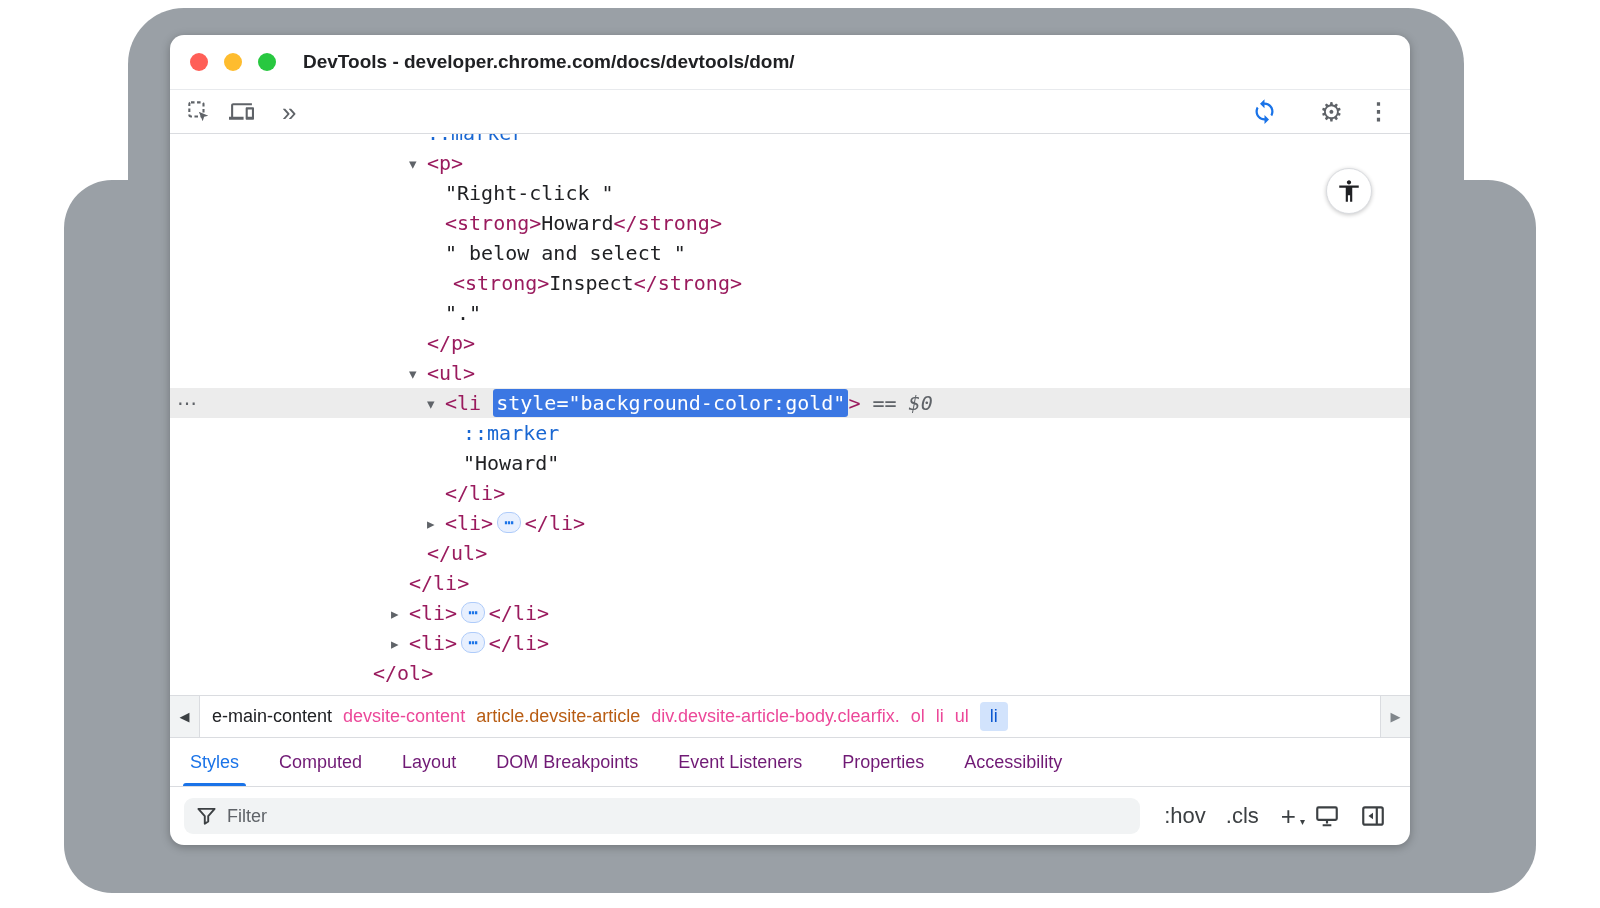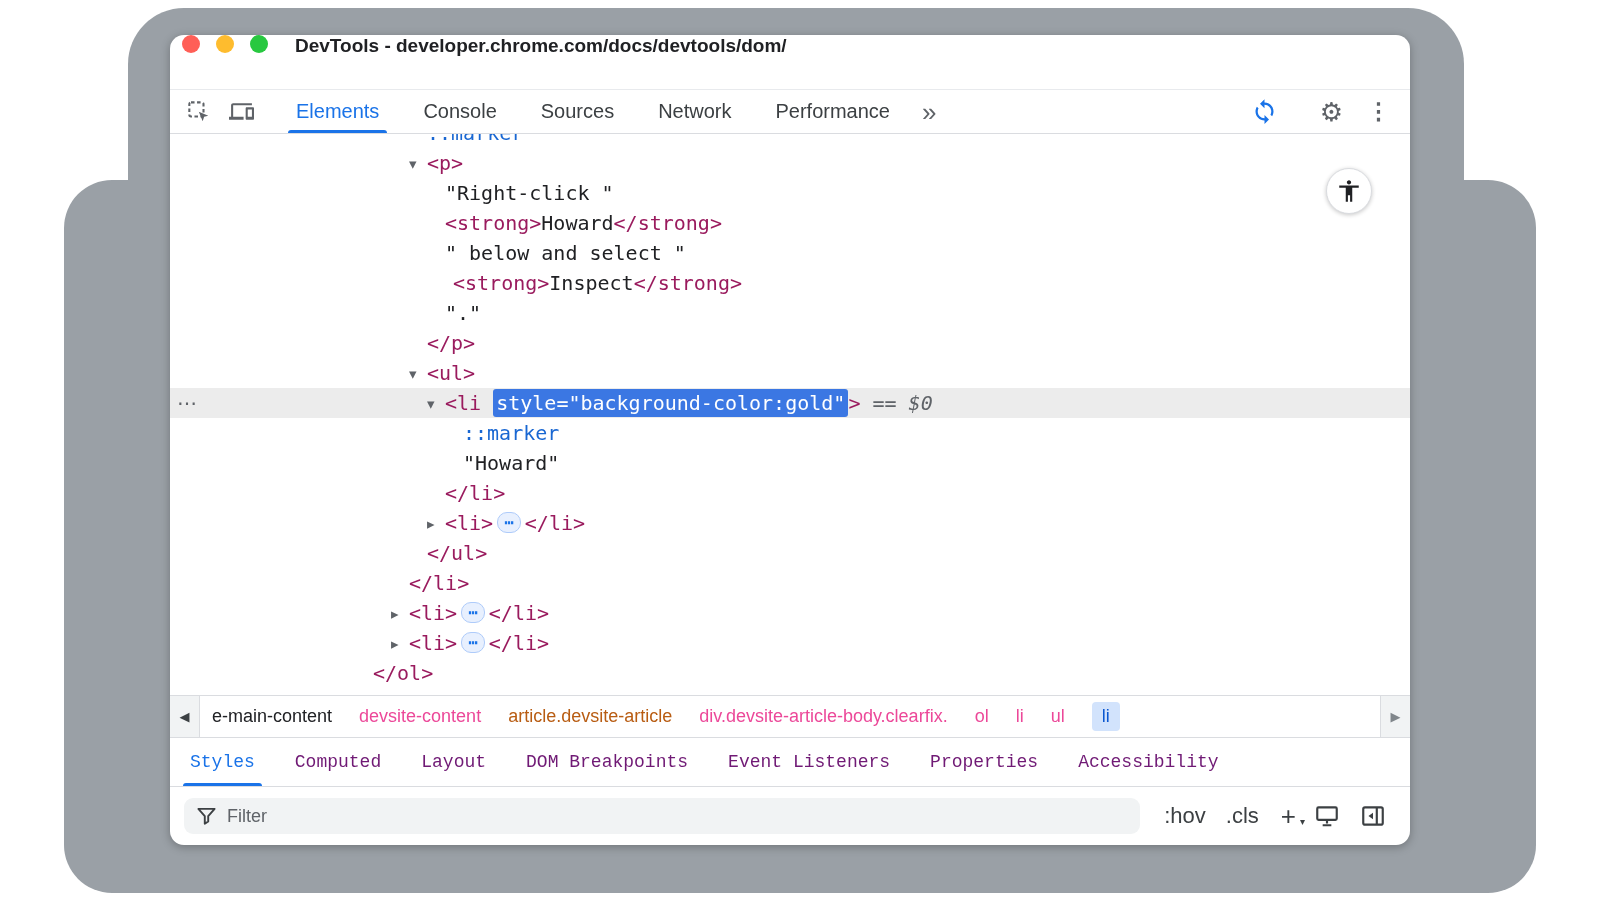--- a/index.html
+++ b/index.html
@@ -11,21 +11,21 @@
   
   .gray-top    { position: absolute; left: 128px; top: 8px;  width: 1336px; height: 852px; background: #9aa0a6; border-radius: 56px; }
   .gray-bottom { position: absolute; left: 64px;  top: 180px; width: 1472px; height: 713px; background: #9aa0a6; border-radius: 48px; }
 
   
   .window { position: absolute; left: 170px; top: 35px; width: 1240px; height: 810px;
             background: #fff; border-radius: 14px; overflow: hidden;
             box-shadow: 0 2px 10px rgba(0,0,0,.28); display: flex; flex-direction: column; }
 
   
-  .titlebar { flex: 0 0 55px; display: flex; padding-left: 12px; border-bottom: 1px solid #e8eaed; }
+  .titlebar { flex: 0 0 55px; display: flex; align-items: center; padding-left: 20px; border-bottom: 1px solid #e8eaed; }
   .light { width: 18px; height: 18px; border-radius: 50%; margin-right: 16px; cursor: pointer; }
   .light.red    { background: #ff5f57; }
   .light.yellow { background: #febc2e; }
   .light.green  { background: #28c840; }
   .title { margin-left: 11px; font-size: 19px; font-weight: bold; color: #202124; white-space: nowrap; }
 
   
   .toolbar { flex: 0 0 44px; display: flex; align-items: center; padding-left: 16px; border-bottom: 1px solid #dadce0; }
   .icon-btn { background: none; border: none; cursor: pointer; display: flex; align-items: center; justify-content: center; padding: 0; }
   .toolbar .icon-btn { margin-right: 18px; }
@@ -60,29 +60,29 @@
   
   .a11y-fab { position: absolute; left: 1156px; top: 34px; width: 46px; height: 46px; border-radius: 50%;
               background: #fff; border: 1px solid #dadce0; box-shadow: 0 1px 4px rgba(0,0,0,.22);
               display: flex; align-items: center; justify-content: center; cursor: pointer; }
 
   
   .crumbs { flex: 0 0 42px; display: flex; align-items: stretch; border-top: 1px solid #dadce0; background: #fff; }
   .crumb-nav { width: 30px; background: #f1f3f4; border: none; color: #3c4043; font-size: 13px; cursor: pointer; flex: 0 0 auto; }
   .crumb-nav.left  { border-right: 1px solid #dadce0; }
   .crumb-nav.right { border-left: 1px solid #dadce0; margin-left: auto; color: #80868b; }
-  .crumb-items { display: flex; align-items: center; gap: 27px; padding: 0 12px; font-size: 18px; overflow: hidden; white-space: nowrap; }
+  .crumb-items { display: flex; align-items: center; gap: 11px; padding: 0 12px; font-size: 18px; overflow: hidden; white-space: nowrap; }
   .crumb { cursor: pointer; }
   .crumb-plain    { color: #202124; }
   .crumb-node     { color: #ec4899; }
   .crumb-accent   { color: #b85c12; }
   .crumb-selected { background: #d2e3fc; color: #0b57d0; padding: 4px 10px; border-radius: 4px; }
 
   
-  .panel-tabs { flex: 0 0 49px; display: flex; align-items: stretch; border-top: 1px solid #dadce0; font-family: Liberation Mono, monospace; }
+  .panel-tabs { flex: 0 0 49px; display: flex; align-items: stretch; border-top: 1px solid #dadce0; }
   .panel-tab { display: flex; align-items: center; margin: 0 13px; padding: 0 7px; font-size: 18px;
                color: #701a75; position: relative; cursor: pointer; white-space: nowrap; }
   .panel-tab.active { color: #1a73e8; }
   .panel-tab.active::after { content: ""; position: absolute; left: 0; right: 0; bottom: 0; height: 3px; background: #1a73e8; border-radius: 3px 3px 0 0; }
 
   
   .filter-row { flex: 0 0 59px; display: flex; align-items: center; padding: 0 14px; border-top: 1px solid #dadce0; }
   .filter-pill { flex: 1 1 auto; height: 36px; background: #f1f3f4; border-radius: 9px; display: flex;
                  align-items: center; padding: 0 12px; margin-right: 14px; }
   .filter-pill svg { flex: 0 0 auto; margin-right: 10px; }
@@ -115,27 +115,20 @@
         <svg width="25" height="25" viewBox="0 0 24 24">
           <rect x="3.2" y="3.2" width="13.6" height="13.6" rx="1.6" fill="none" stroke="#5f6368" stroke-width="2" stroke-dasharray="3.4 2.4"></rect>
           <path d="M12.3 12.3 L21.4 16 L17.4 17.1 L16 21.4 Z" fill="#5f6368"></path>
         </svg>
       </button>
       <button class="icon-btn">
         <svg width="25" height="25" viewBox="0 0 24 24" fill="#5f6368">
           <path d="M4 6h18V4H4c-1.1 0-2 .9-2 2v11H0v3h14v-3H4V6zm19 2h-6c-.55 0-1 .45-1 1v10c0 .55.45 1 1 1h6c.55 0 1-.45 1-1V9c0-.55-.45-1-1-1zm-1 9h-4v-7h4v7z"></path>
         </svg>
       </button>
-      <div class="main-tabs" id="main-tabs">
-          <div class="main-tab active">Elements</div>
-          <div class="main-tab">Console</div>
-          <div class="main-tab">Sources</div>
-          <div class="main-tab">Network</div>
-          <div class="main-tab">Performance</div>
-        </div>
       <div class="more-tabs">»</div>
       <div class="toolbar-right">
         <button class="icon-btn">
           <svg width="27" height="27" viewBox="0 0 24 24" fill="#1a73e8">
             <path d="M12 4V1L8 5l4 4V6c3.31 0 6 2.69 6 6 0 1.01-.25 1.97-.7 2.8l1.46 1.46C19.54 15.03 20 13.57 20 12c0-4.42-3.58-8-8-8zm0 14c-3.31 0-6-2.69-6-6 0-1.01.25-1.97.7-2.8L5.24 7.74C4.46 8.97 4 10.43 4 12c0 4.42 3.58 8 8 8v3l4-4-4-4v3z"></path>
           </svg>
         </button>
         <button class="glyph-icon">⚙</button>
         <button class="glyph-icon kebab">⋮</button>
       </div>

